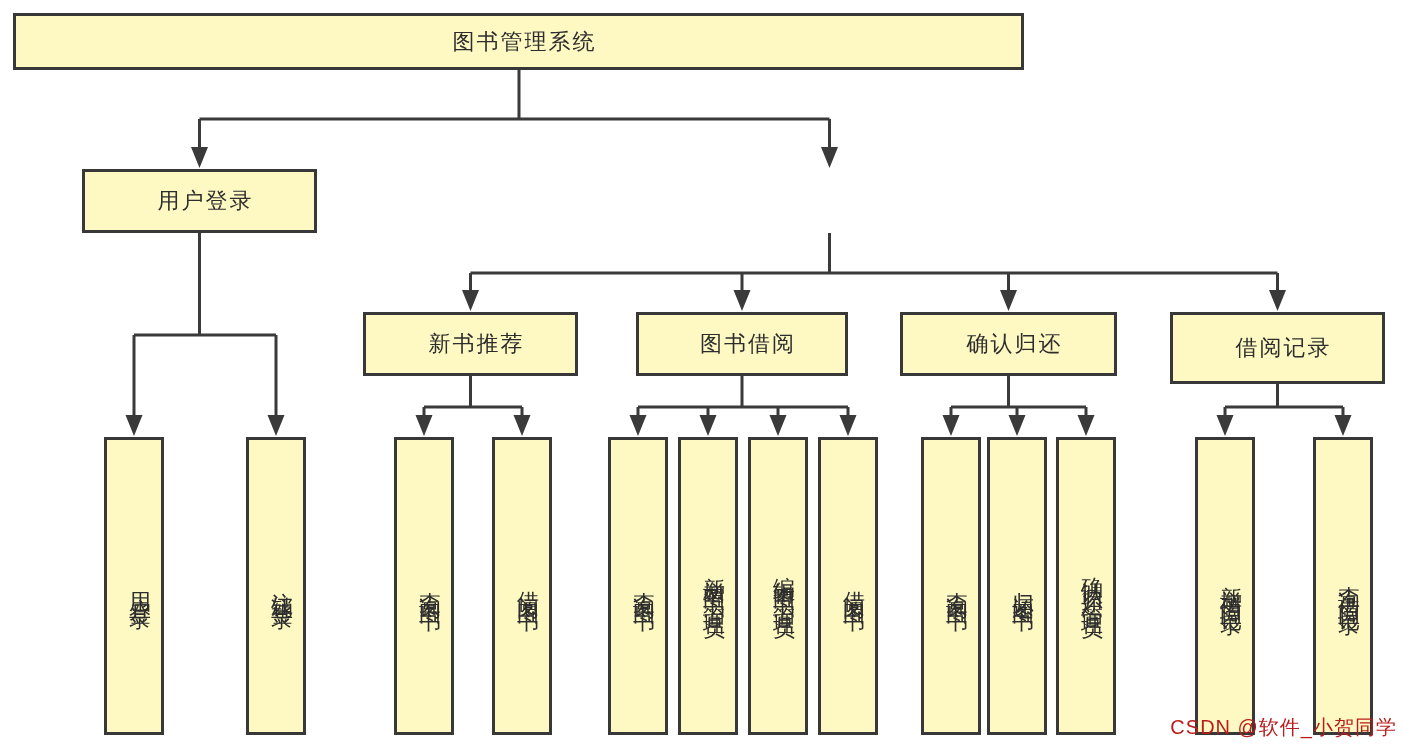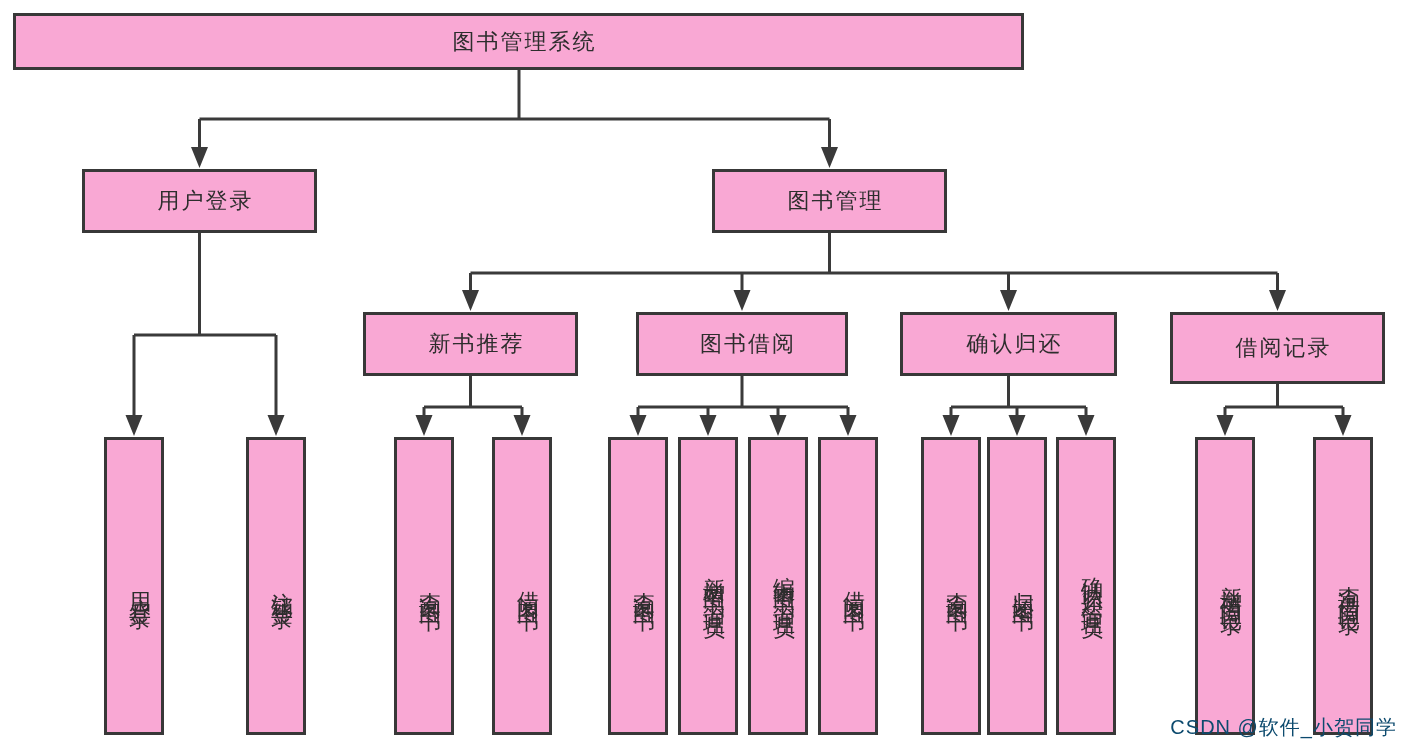--- a/index.html
+++ b/index.html
@@ -17,21 +17,21 @@
   }
   svg.connectors {
     position: absolute;
     left: 0;
     top: 0;
     z-index: 1;
   }
   .node {
     position: absolute;
     box-sizing: border-box;
-    background: #f9a8d4;
+    background: #fef9c3;
     border: 3px solid #383838;
     color: #2d2d2d;
     z-index: 2;
     display: flex;
     align-items: center;
     justify-content: center;
     padding-left: 12px;
   }
   .hnode {
     font-size: 22px;
@@ -76,21 +76,21 @@
   .l-cb-confirm  { left: 1056px; }
   .l-br-add      { left: 1195px; }
   .l-br-query    { left: 1313px; }
   .watermark {
     position: absolute;
     right: 8px;
     top: 714px;
     z-index: 3;
     font-size: 20px;
     letter-spacing: 1px;
-    color: #0c4a6e;
+    color: #b91c1c;
     white-space: nowrap;
   }
 </style>
 </head>
 <body>
 
 <div class="canvas">
 
   <svg class="connectors" width="1405" height="747" viewBox="0 0 1405 747">
     <path fill="none" stroke="#3a3a3a" stroke-width="3" d="M519 69 V120
@@ -143,21 +143,20 @@
              M942.5 415 L959.5 415 L951 436 Z
              M1008.5 415 L1025.5 415 L1017 436 Z
              M1077.5 415 L1094.5 415 L1086 436 Z
              M1216.5 415 L1233.5 415 L1225 436 Z
              M1334.5 415 L1351.5 415 L1343 436 Z"></path>
   </svg>
 
   <div class="node hnode root-node">图书管理系统</div>
 
   <div class="node hnode n-user-login">用户登录</div>
-  <div class="node hnode n-book-mgmt">图书管理</div>
 
   <div class="node hnode n-book-borrow">图书借阅</div>
   <div class="node hnode n-new-rec">新书推荐</div>
   <div class="node hnode n-cur-borrow">确认归还</div>
   <div class="node hnode n-borrow-rec">借阅记录</div>
 
   <div class="node vnode l-login">
     <span class="vtext">用户登录</span>
   </div>
   <div class="node vnode l-logout">

